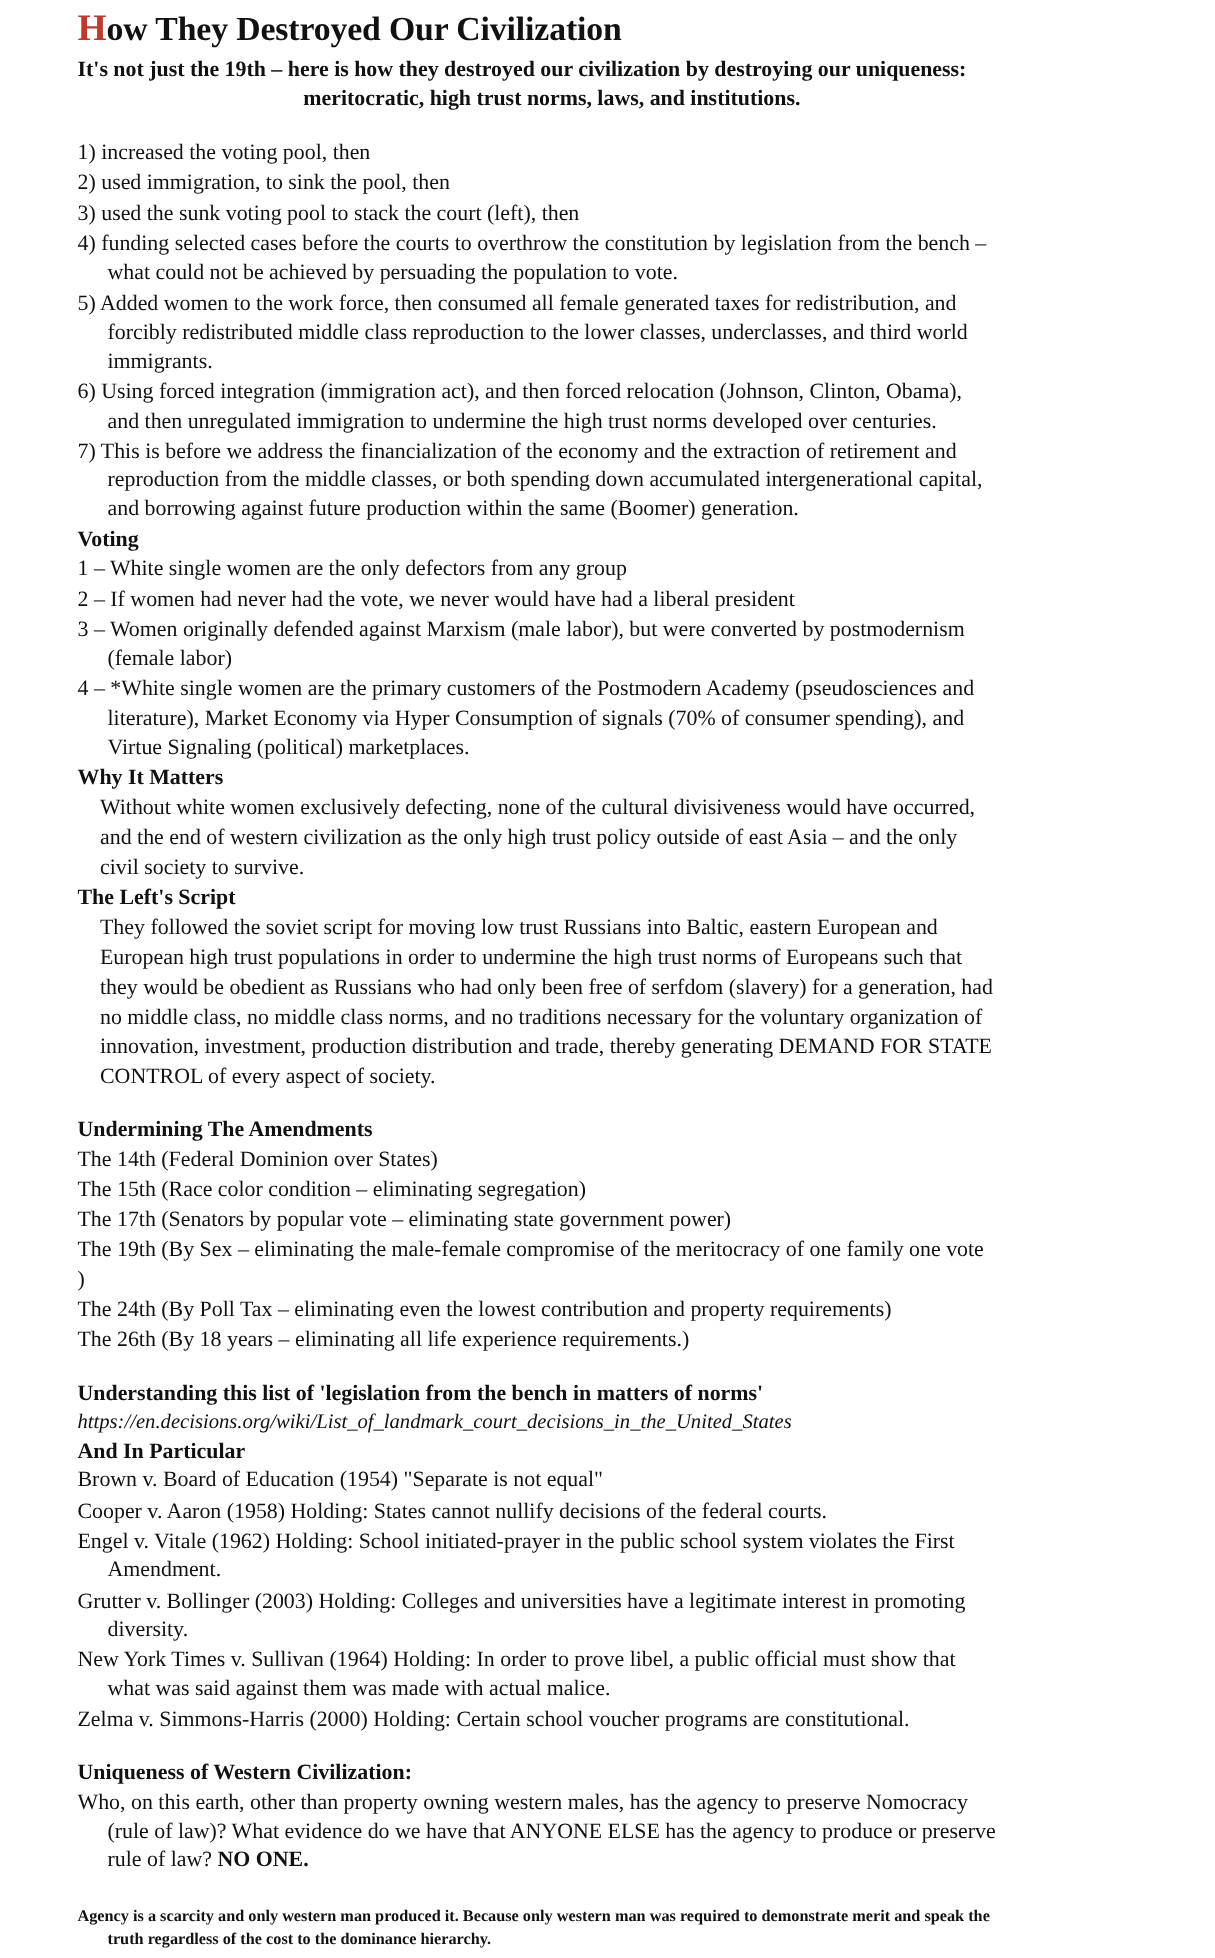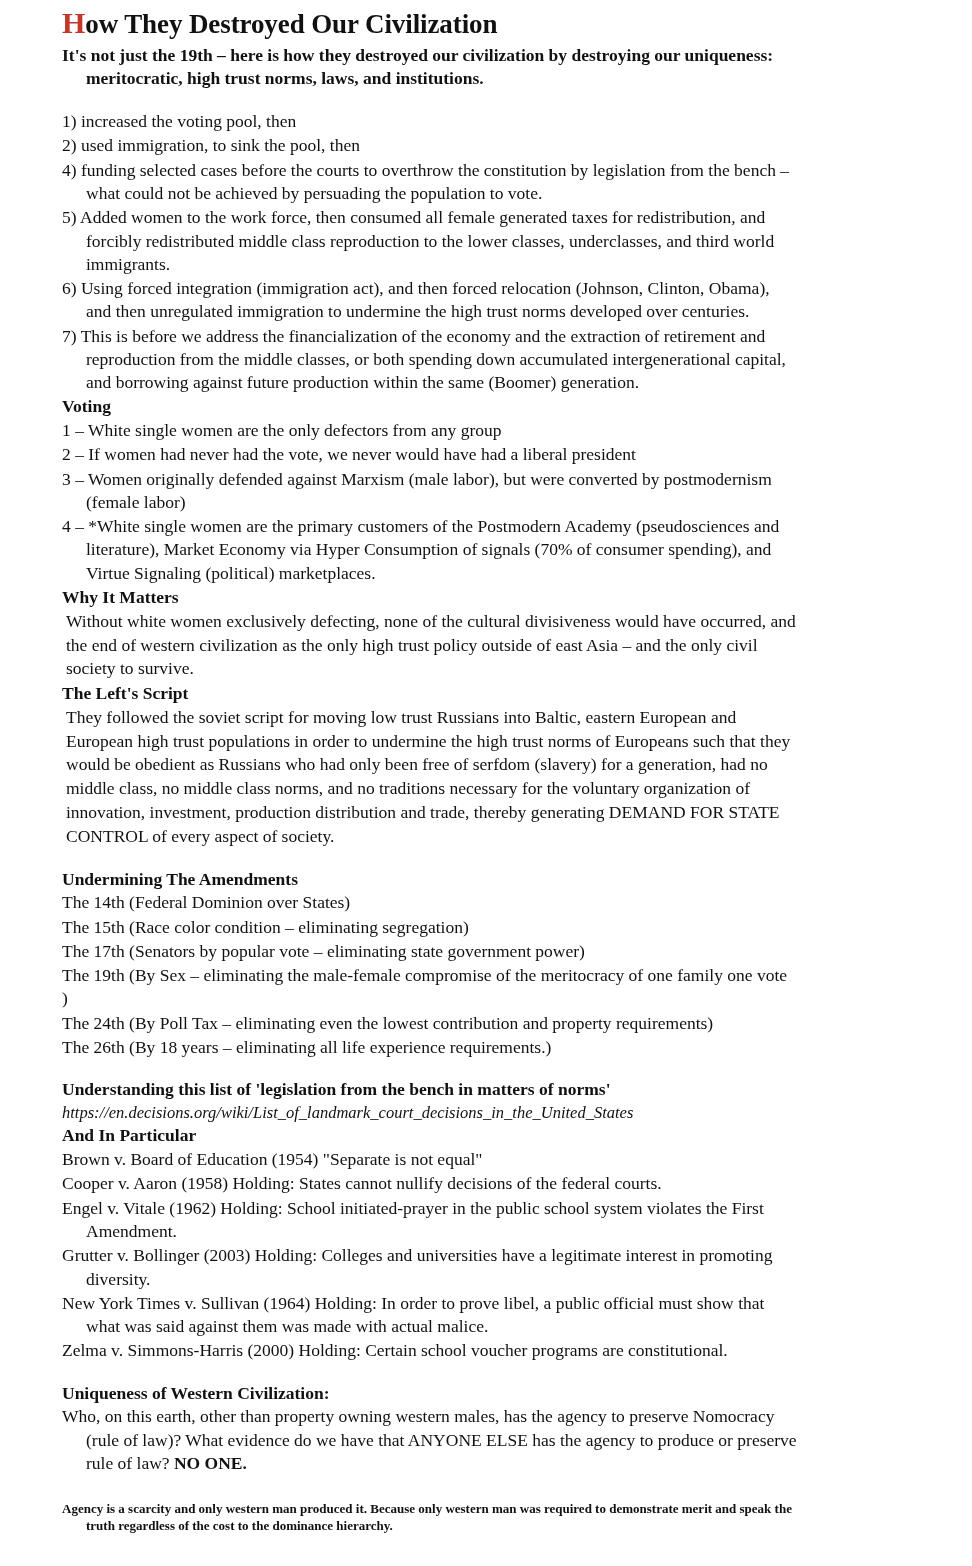--- a/index.html
+++ b/index.html
@@ -32,20 +32,21 @@
     font-size: 17.5px;
     font-weight: bold;
     line-height: 1.32;
     margin: 0 0 20px 0;
     padding-left: 0;
     text-indent: 0;
   }
   .subtitle .cont {
     display: block;
     padding-left: 24px;
+    text-align: center;
   }
   h2.section {
     font-size: 17.5px;
     font-weight: bold;
     margin: 0 0 1px 0;
     line-height: 1.3;
   }
   p.line {
     font-size: 17.5px;
     line-height: 1.33;
@@ -54,21 +55,21 @@
   p.hang {
     font-size: 17.5px;
     line-height: 1.33;
     margin: 0 0 1px 0;
     padding-left: 24px;
     text-indent: -24px;
   }
   p.para {
     font-size: 17.5px;
     line-height: 1.36;
-    margin: 0 0 1px 4px;
+    margin: 0 0 1px 18px;
   }
   .gap-md { height: 18px; }
   .gap-lg { height: 24px; }
   .url {
     font-style: italic;
     font-size: 16.5px;
     line-height: 1.3;
     margin: 0 0 1px 0;
   }
   .closing {
@@ -85,20 +86,21 @@
 <body>
 
 <div class="page">
 
   <h1 class="title"><span class="dropcap">H</span><span>ow They Destroyed Our Civilization</span></h1>
 
   <p class="subtitle"><span>It's not just the 19th – here is how they destroyed our civilization by destroying our uniqueness:</span><span class="cont">meritocratic, high trust norms, laws, and institutions.</span></p>
 
   <p class="hang">1) increased the voting pool, then</p>
   <p class="hang">2) used immigration, to sink the pool, then</p>
+  <p class="hang">3) used the sunk voting pool to stack the court (left), then</p>
   <p class="hang">4) funding selected cases before the courts to overthrow the constitution by legislation from the bench – what could not be achieved by persuading the population to vote.</p>
   <p class="hang">5) Added women to the work force, then consumed all female generated taxes for redistribution, and forcibly redistributed middle class reproduction to the lower classes, underclasses, and third world immigrants.</p>
   <p class="hang">6) Using forced integration (immigration act), and then forced relocation (Johnson, Clinton, Obama), and then unregulated immigration to undermine the high trust norms developed over centuries.</p>
   <p class="hang">7) This is before we address the financialization of the economy and the extraction of retirement and reproduction from the middle classes, or both spending down accumulated intergenerational capital, and borrowing against future production within the same (Boomer) generation.</p>
 
   <h2 class="section">Voting</h2>
   <p class="hang">1 – White single women are the only defectors from any group</p>
   <p class="hang">2 – If women had never had the vote, we never would have had a liberal president</p>
   <p class="hang">3 – Women originally defended against Marxism (male labor), but were converted by postmodernism (female labor)</p>
   <p class="hang">4 – *White single women are the primary customers of the Postmodern Academy (pseudosciences and literature), Market Economy via Hyper Consumption of signals (70% of consumer spending), and Virtue Signaling (political) marketplaces.</p>

